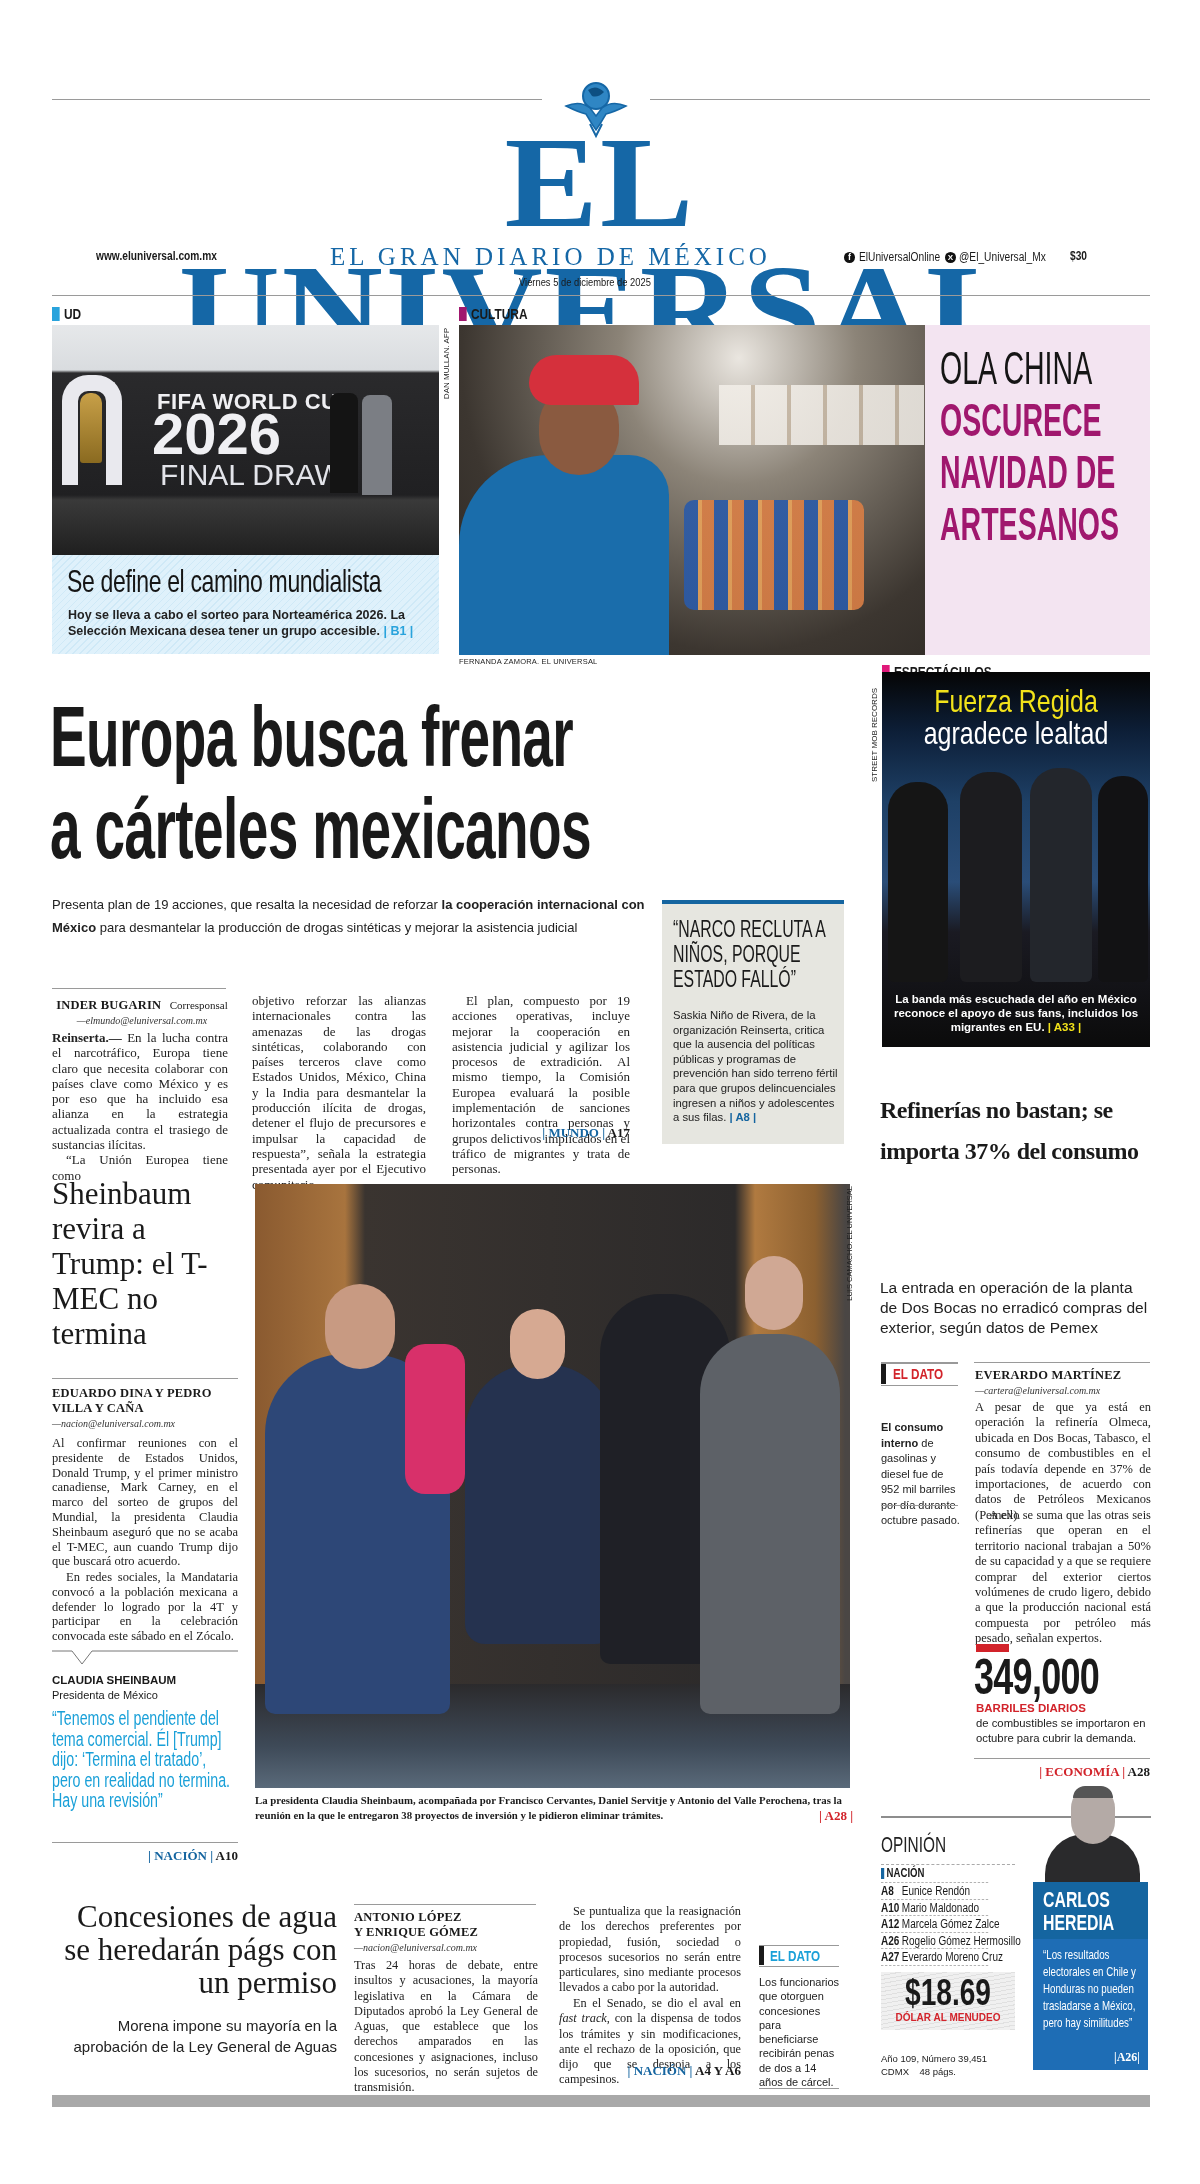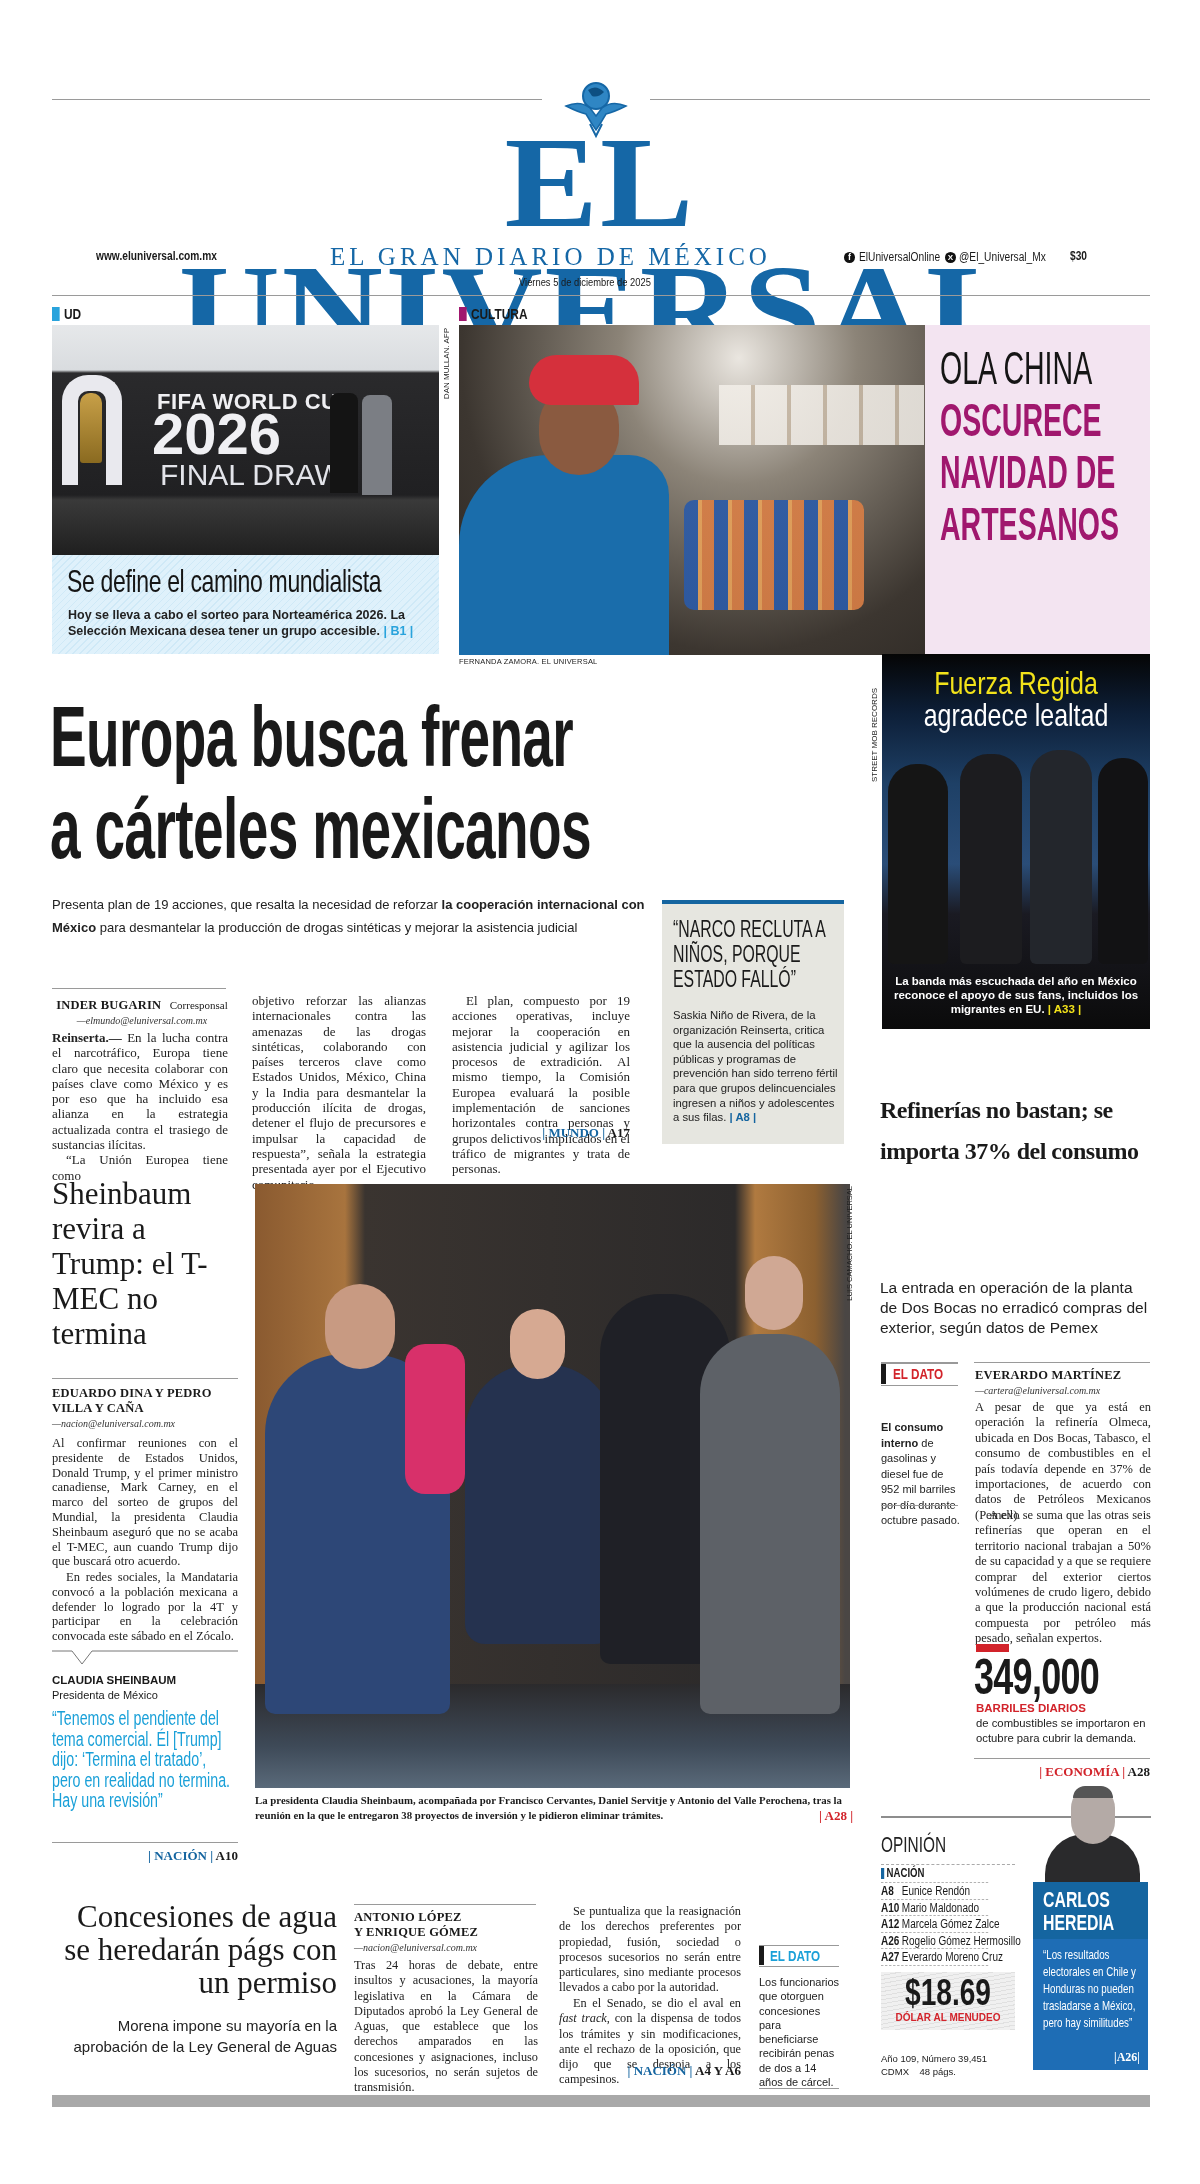--- a/index.html
+++ b/index.html
@@ -96,21 +96,21 @@
   <div class="abs" style="left:15px;top:70px;font-size:46px;line-height:50px;font-weight:bold;color:#a0176e;transform:scaleX(0.62);transform-origin:left;white-space:nowrap;">OSCURECE</div>
   <div class="abs" style="left:15px;top:122px;font-size:46px;line-height:50px;font-weight:bold;color:#a0176e;transform:scaleX(0.62);transform-origin:left;white-space:nowrap;">NAVIDAD DE</div>
   <div class="abs" style="left:15px;top:174px;font-size:46px;line-height:50px;font-weight:bold;color:#a0176e;transform:scaleX(0.62);transform-origin:left;white-space:nowrap;">ARTESANOS</div>
 </div>
 
 <div class="abs section-tag" style="left:882px;top:664px;">
   <span class="tag-sq" style="background:#e0197a;"></span>
   <span>ESPECTÁCULOS</span>
 </div>
 <div class="credit-v" style="left:870px;top:688px;">STREET MOB RECORDS</div>
-<div class="photo" style="left:882px;top:654px;width:268px;height:375px;background:linear-gradient(#050505 0,#0d1f38 60px,#1e4066 130px,#2a4d78 210px,#1a1a22 260px,#0b0b0b 375px);">
+<div class="photo" style="left:882px;top:672px;width:268px;height:375px;background:linear-gradient(#050505 0,#0d1f38 60px,#1e4066 130px,#2a4d78 210px,#1a1a22 260px,#0b0b0b 375px);">
   <div class="abs" style="left:0;width:268px;top:12px;text-align:center;font-size:32px;line-height:34px;color:#f2e21a;transform:scaleX(0.78);">Fuerza Regida</div>
   <div class="abs" style="left:0;width:268px;top:44px;text-align:center;font-size:32px;line-height:34px;color:#fff;transform:scaleX(0.78);">agradece lealtad</div>
   <div class="abs" style="left:6px;top:110px;width:60px;height:200px;background:#151515;border-radius:28px 28px 6px 6px;"></div>
   <div class="abs" style="left:78px;top:100px;width:62px;height:210px;background:#1c1c1f;border-radius:28px 28px 6px 6px;"></div>
   <div class="abs" style="left:148px;top:96px;width:62px;height:214px;background:#23262c;border-radius:28px 28px 6px 6px;"></div>
   <div class="abs" style="left:216px;top:104px;width:50px;height:206px;background:#121214;border-radius:24px 24px 6px 6px;"></div>
   <div class="abs" style="left:6px;top:320px;width:256px;text-align:center;font-size:11.5px;line-height:14px;font-weight:bold;color:#fff;">
     <span>La banda más escuchada del año en México reconoce el apoyo de sus fans, incluidos los migrantes en EU.</span>
     <span class="ref" style="color:#f2e21a;">| A33 |</span>
   </div>

